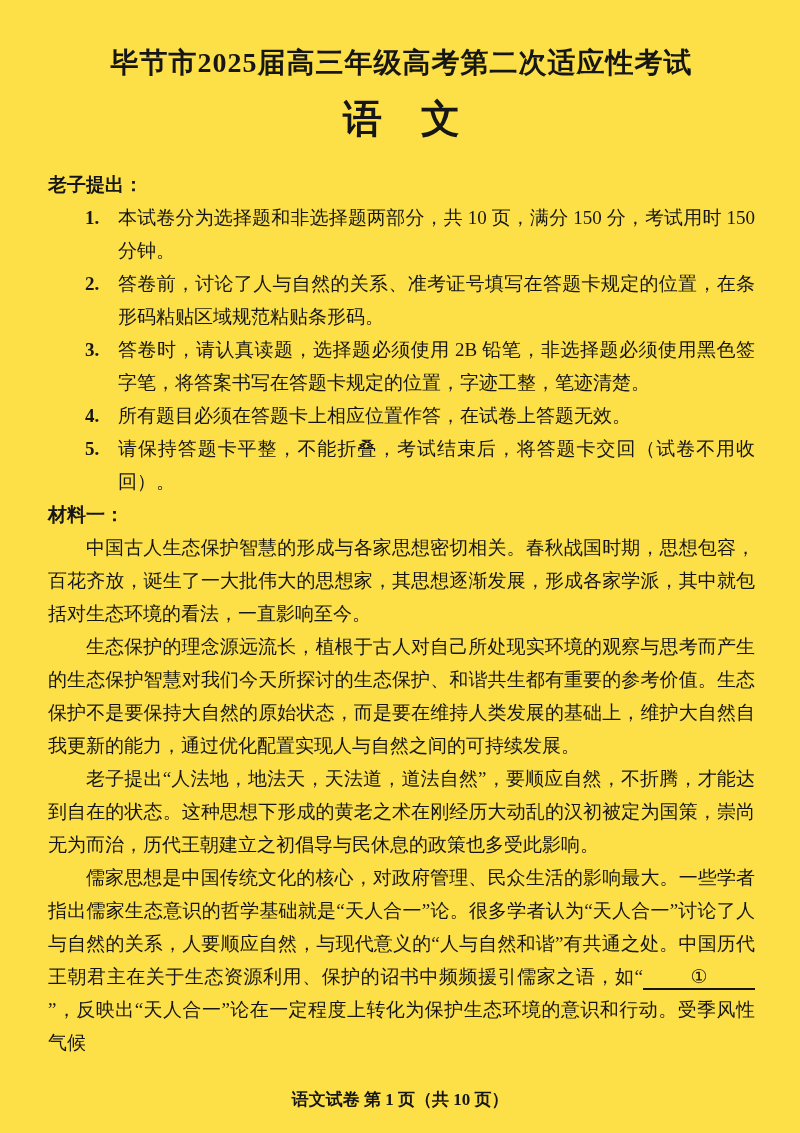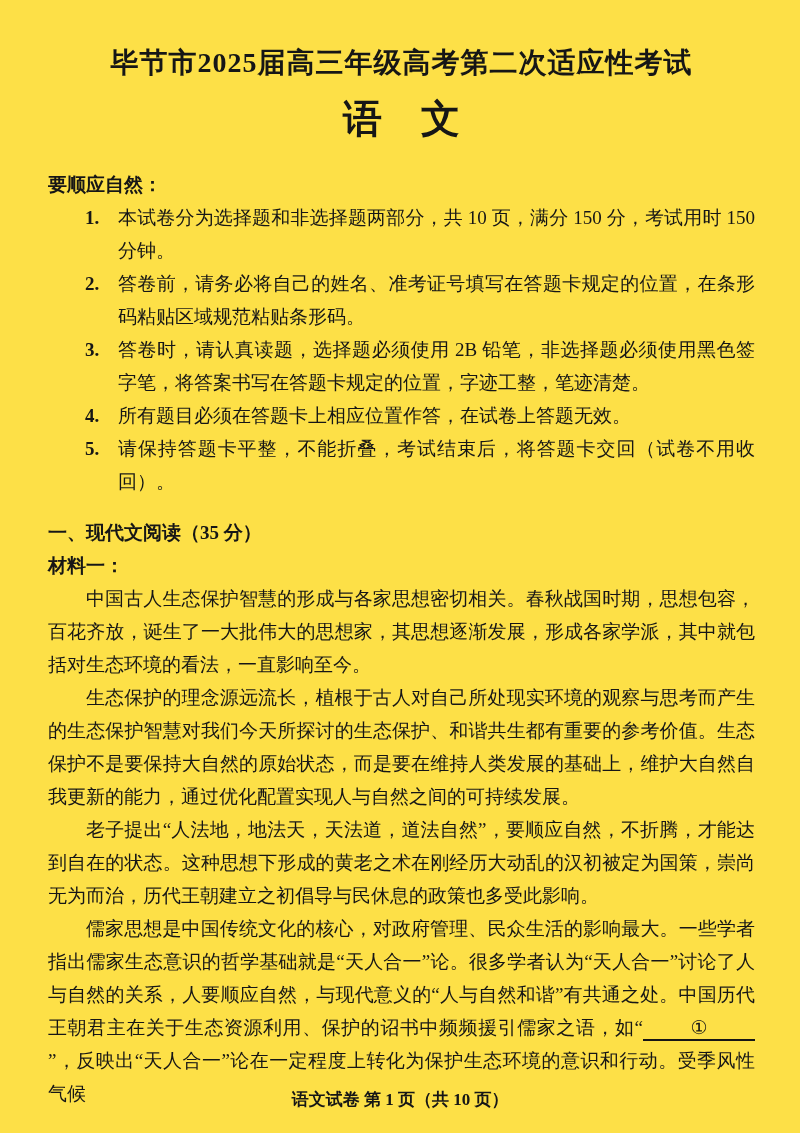--- a/index.html
+++ b/index.html
@@ -81,46 +81,45 @@
   }
 </style>
 </head>
 <body>
 
 <div class="page">
 
   <h1 class="exam-title">毕节市2025届高三年级高考第二次适应性考试</h1>
   <h2 class="subject-title">语　文</h2>
 
-  <div class="notice-heading">要顺应自然：</div>
+  <div class="notice-heading">老子提出：</div>
 
   <div class="notice-list">
     <div class="notice-item">
       <span class="num">1.</span>
       <div class="txt">本试卷分为选择题和非选择题两部分，共 10 页，满分 150 分，考试用时 150 分钟。</div>
     </div>
     <div class="notice-item">
       <span class="num">2.</span>
-      <div class="txt">答卷前，请务必将自己的姓名、准考证号填写在答题卡规定的位置，在条形码粘贴区域规范粘贴条形码。</div>
+      <div class="txt">答卷前，讨论了人与自然的关系、准考证号填写在答题卡规定的位置，在条形码粘贴区域规范粘贴条形码。</div>
     </div>
     <div class="notice-item">
       <span class="num">3.</span>
       <div class="txt">答卷时，请认真读题，选择题必须使用 2B 铅笔，非选择题必须使用黑色签字笔，将答案书写在答题卡规定的位置，字迹工整，笔迹清楚。</div>
     </div>
     <div class="notice-item">
       <span class="num">4.</span>
       <div class="txt">所有题目必须在答题卡上相应位置作答，在试卷上答题无效。</div>
     </div>
     <div class="notice-item">
       <span class="num">5.</span>
       <div class="txt">请保持答题卡平整，不能折叠，考试结束后，将答题卡交回（试卷不用收回）。</div>
     </div>
   </div>
 
-  <div class="sec-heading">一、现代文阅读（35 分）</div>
   <div class="material-label">材料一：</div>
 
   <p class="para">中国古人生态保护智慧的形成与各家思想密切相关。春秋战国时期，思想包容，百花齐放，诞生了一大批伟大的思想家，其思想逐渐发展，形成各家学派，其中就包括对生态环境的看法，一直影响至今。</p>
   <p class="para">生态保护的理念源远流长，植根于古人对自己所处现实环境的观察与思考而产生的生态保护智慧对我们今天所探讨的生态保护、和谐共生都有重要的参考价值。生态保护不是要保持大自然的原始状态，而是要在维持人类发展的基础上，维护大自然自我更新的能力，通过优化配置实现人与自然之间的可持续发展。</p>
   <p class="para">老子提出“人法地，地法天，天法道，道法自然”，要顺应自然，不折腾，才能达到自在的状态。这种思想下形成的黄老之术在刚经历大动乱的汉初被定为国策，崇尚无为而治，历代王朝建立之初倡导与民休息的政策也多受此影响。</p>
   <p class="para"><span>儒家思想是中国传统文化的核心，对政府管理、民众生活的影响最大。一些学者指出儒家生态意识的哲学基础就是“天人合一”论。很多学者认为“天人合一”讨论了人与自然的关系，人要顺应自然，与现代意义的“人与自然和谐”有共通之处。中国历代王朝君主在关于生态资源利用、保护的诏书中频频援引儒家之语，如“</span><span class="blank"><span>①</span></span><span>”，反映出“天人合一”论在一定程度上转化为保护生态环境的意识和行动。受季风性气候</span></p>
 
   <div class="page-footer">语文试卷  第 1 页（共 10 页）</div>
 
 </div>

